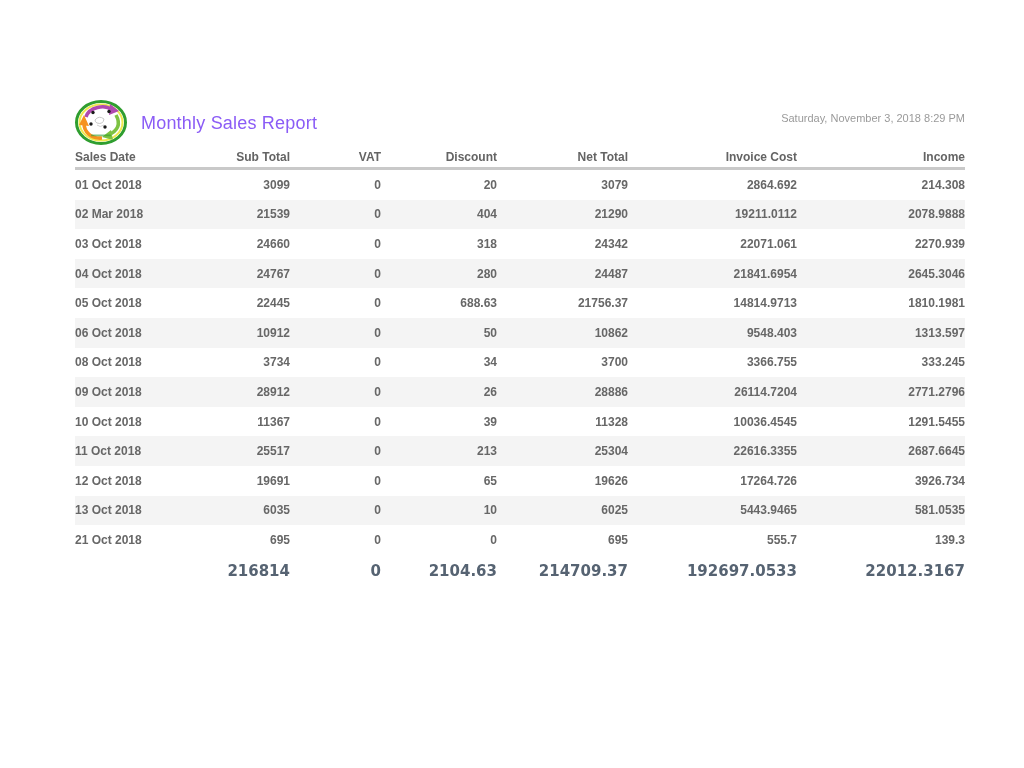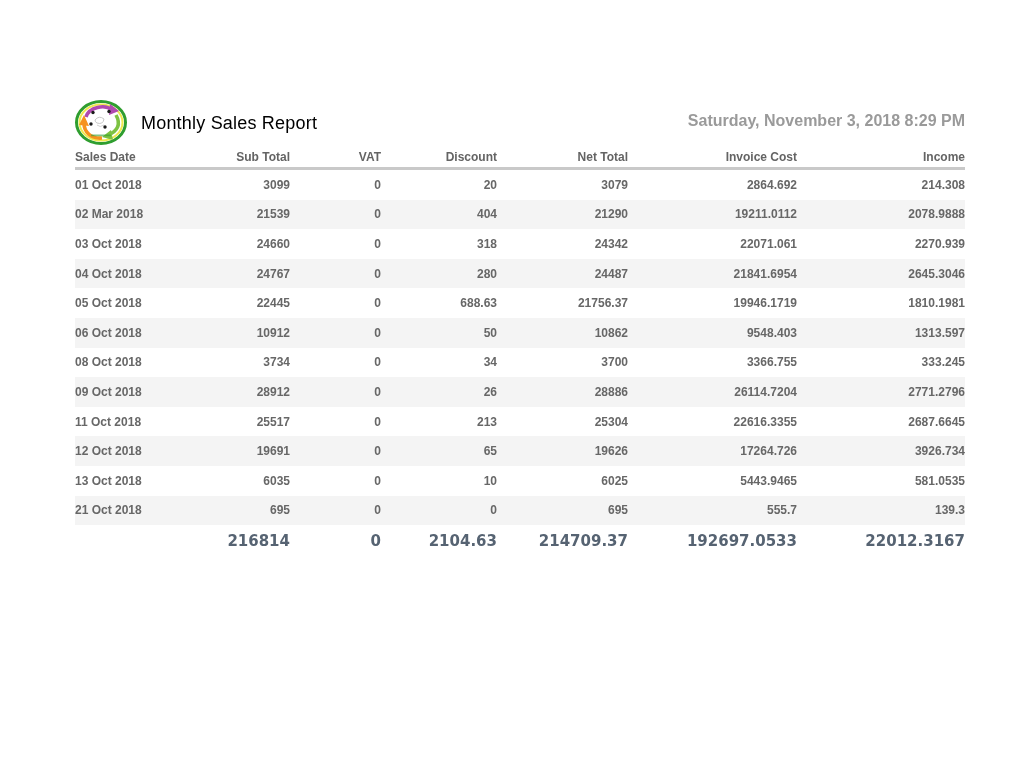--- a/index.html
+++ b/index.html
@@ -7,26 +7,26 @@
     width:1024px; height:768px; background:#ffffff;
     font-family:"Liberation Sans", sans-serif;
     position:relative; overflow:hidden;
   }
   .report { position:absolute; left:75px; top:100px; width:890px; }
 
   .report-header { position:relative; display:flex; align-items:center; height:46px; }
   .logo { width:52px; height:46px; flex:0 0 auto; }
   .logo svg { display:block; width:52px; height:46px; }
   .report-title {
-    font-size:18px; font-weight:400; color:#000000;
+    font-size:18px; font-weight:400; color:#8b5cf6;
     margin:0 0 0 14px; letter-spacing:0.2px;
   }
   .report-datetime {
     position:absolute; right:0; top:12px;
-    font-size:16px; color:#9a9a9a;font-weight:bold;
+    font-size:11px; color:#9a9a9a;
   }
 
   table.sales {
     width:890px; border-collapse:collapse; table-layout:fixed; margin-top:1px;
   }
   table.sales th {
     font-size:12px; font-weight:bold; color:var(--header-text,#646464);
     text-align:right; vertical-align:middle; height:20px; padding:0;
     border-bottom:3px solid var(--header-rule,#c9c9c9);
   }
@@ -138,21 +138,21 @@
           <td>24487</td>
           <td>21841.6954</td>
           <td>2645.3046</td>
         </tr>
         <tr>
           <td>05 Oct 2018</td>
           <td>22445</td>
           <td>0</td>
           <td>688.63</td>
           <td>21756.37</td>
-          <td>19946.1719</td>
+          <td>14814.9713</td>
           <td>1810.1981</td>
         </tr>
         <tr>
           <td>06 Oct 2018</td>
           <td>10912</td>
           <td>0</td>
           <td>50</td>
           <td>10862</td>
           <td>9548.403</td>
           <td>1313.597</td>
@@ -167,20 +167,29 @@
           <td>333.245</td>
         </tr>
         <tr>
           <td>09 Oct 2018</td>
           <td>28912</td>
           <td>0</td>
           <td>26</td>
           <td>28886</td>
           <td>26114.7204</td>
           <td>2771.2796</td>
+        </tr>
+        <tr>
+          <td>10 Oct 2018</td>
+          <td>11367</td>
+          <td>0</td>
+          <td>39</td>
+          <td>11328</td>
+          <td>10036.4545</td>
+          <td>1291.5455</td>
         </tr>
         <tr>
           <td>11 Oct 2018</td>
           <td>25517</td>
           <td>0</td>
           <td>213</td>
           <td>25304</td>
           <td>22616.3355</td>
           <td>2687.6645</td>
         </tr>

